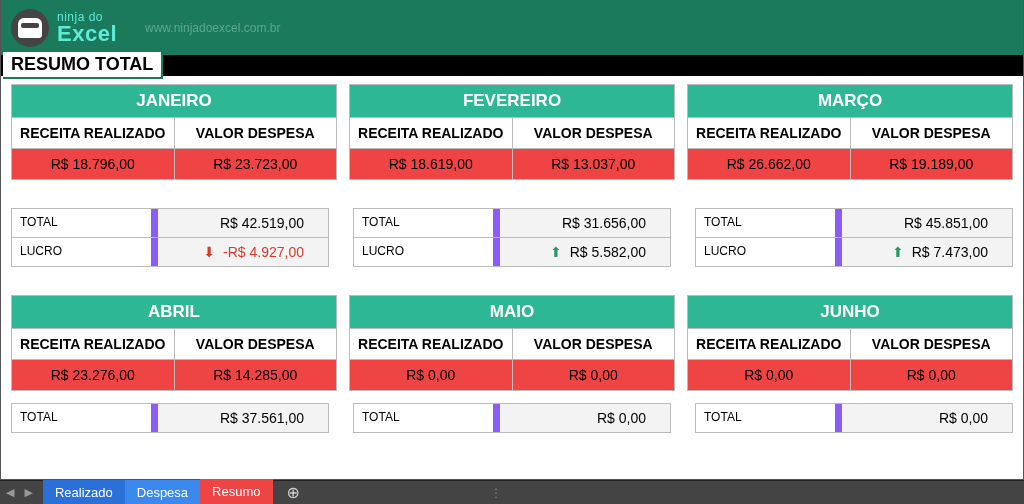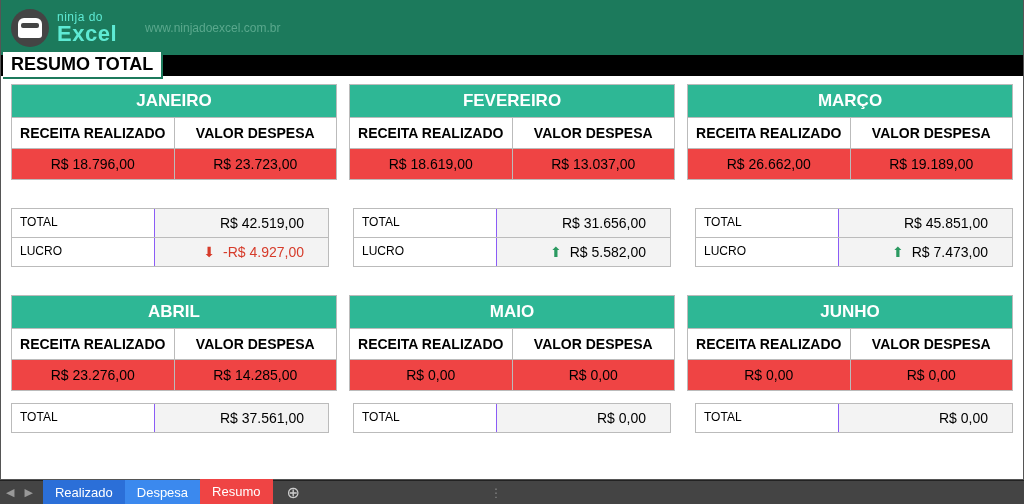--- a/index.html
+++ b/index.html
@@ -24,21 +24,21 @@
 .col:first-child{border-right:1px solid #bbb}
 .vals{display:flex}
 .val{flex:1;text-align:center;font-size:14px;padding:7px 0;border-top:1px solid #bbb;background:#ef4444}
 .val:first-child{border-right:1px solid #bbb}
 .spacer{height:28px}
 .totals{display:flex;gap:24px}
 .tot-block{flex:1}
 .tot-row{display:flex;border:1px solid #bbb;border-top:none}
 .tot-row:first-child{border-top:1px solid #bbb}
 .tot-label{flex:1;font-size:12px;padding:6px 8px;background:#fff}
-.tot-value{flex:1;font-size:14px;padding:6px 24px;text-align:right;background:#f3f3f3;border-left:1px solid #8b5cf6}
+.tot-value{flex:1;font-size:14px;padding:6px 24px;text-align:right;background:#f3f3f3;border-left:7px solid #8b5cf6}
 .lucro-val{display:flex;align-items:center;justify-content:flex-end;gap:8px}
 .neg{color:#d63b2a}
 .pos{color:#000}
 .arrow-up{color:#2a9960;font-size:14px}
 .arrow-down{color:#d63b2a;font-size:14px}
 .tabs{background:#444;height:24px;display:flex;align-items:center;padding:0 6px;gap:0;border-top:1px solid #222}
 .nav-arrows{color:#999;font-size:11px;margin-right:10px;display:flex;gap:10px}
 .tab{padding:5px 12px;font-size:13px;color:#fff;cursor:pointer}
 .tab-realizado{background:#2b6fd8}
 .tab-despesa{background:#3b89ee}

